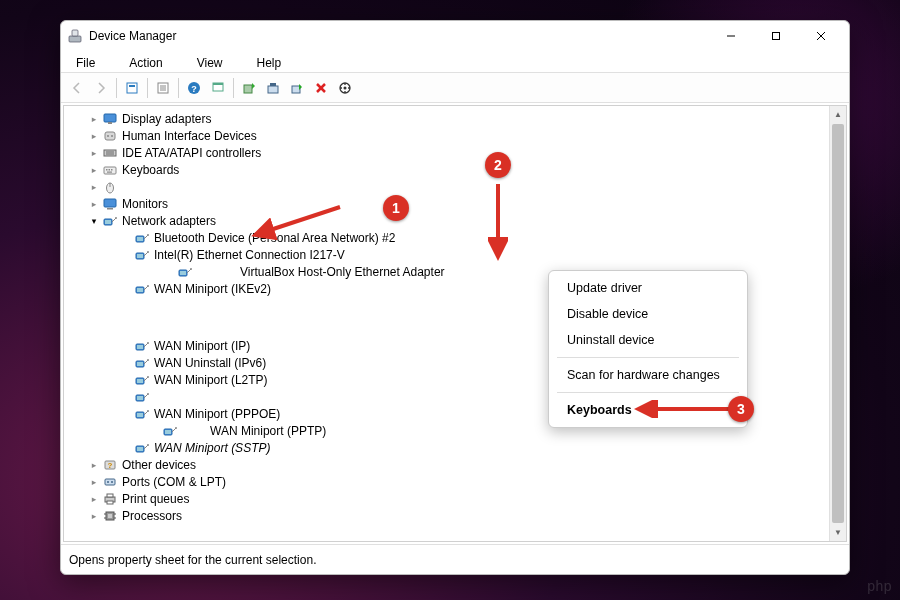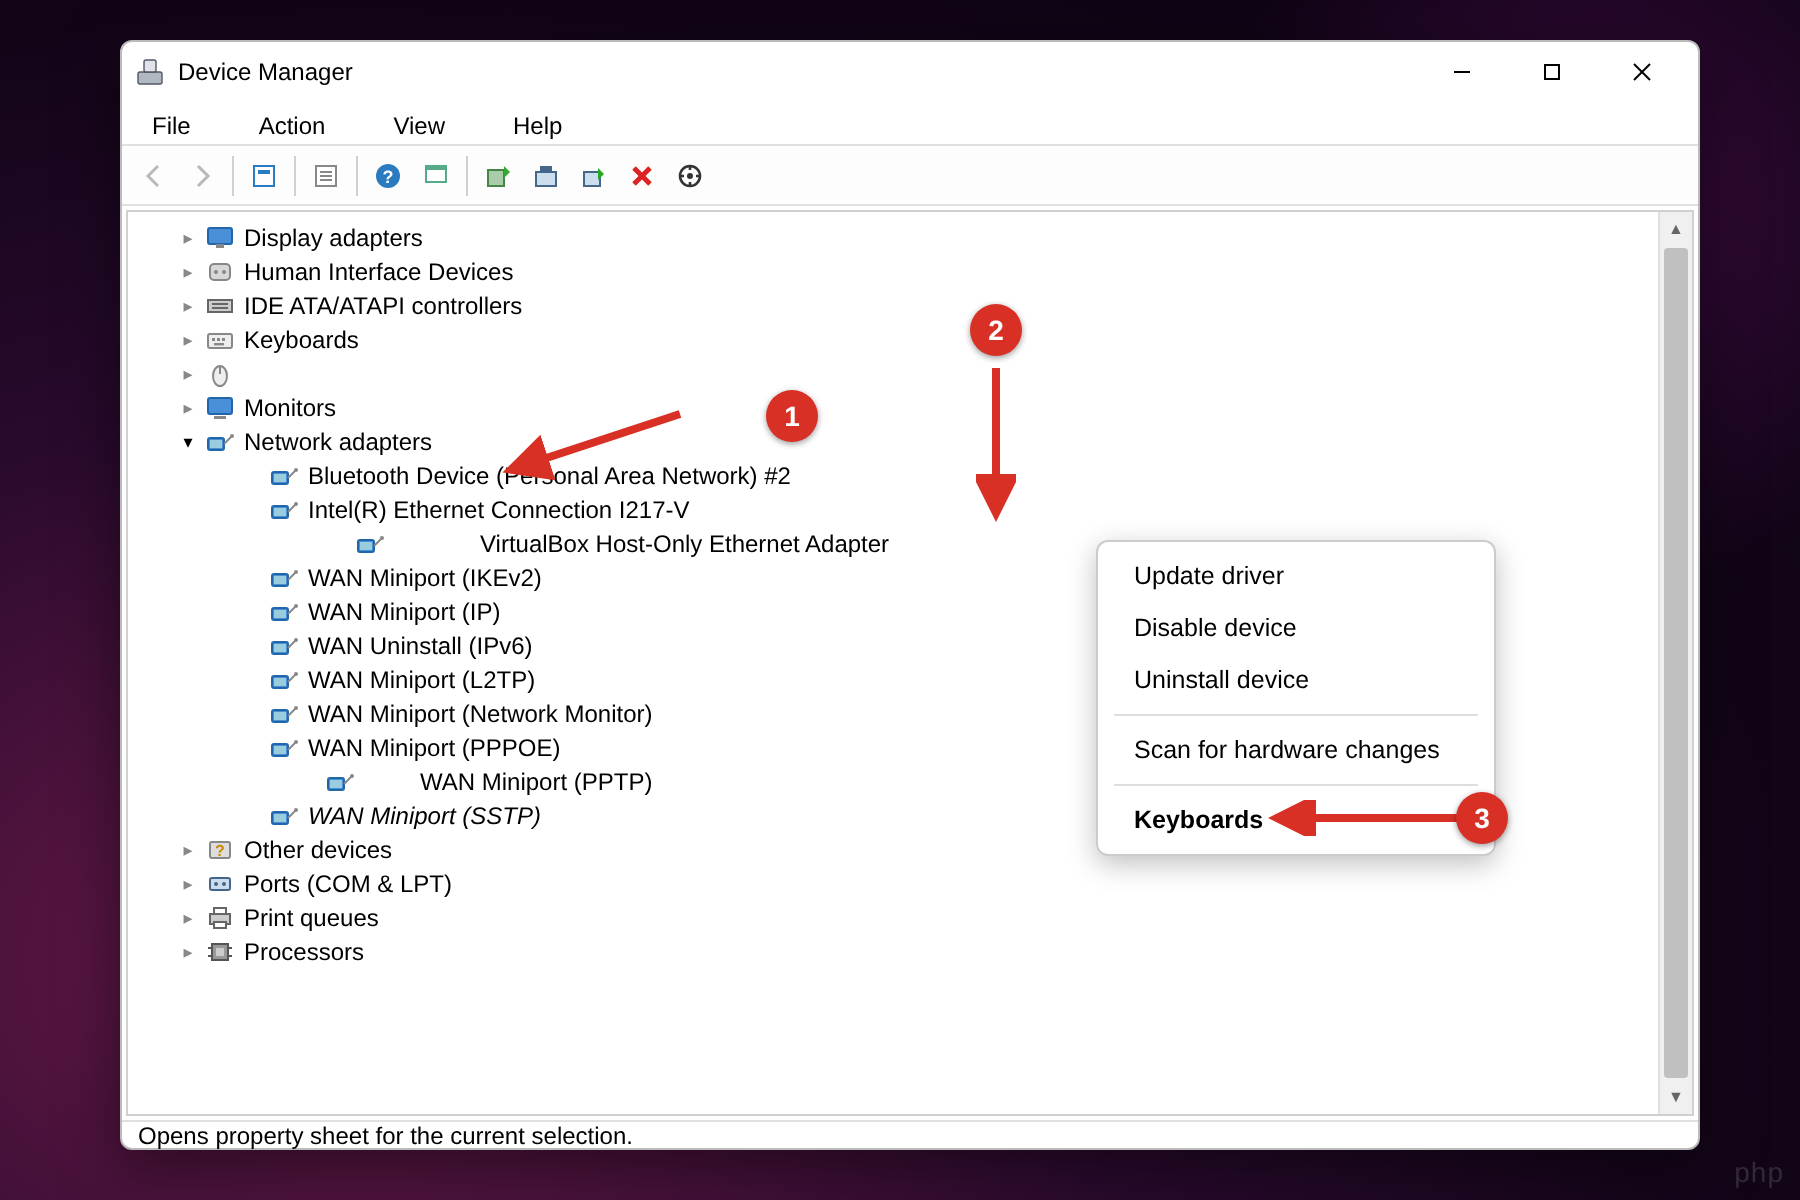--- a/index.html
+++ b/index.html
@@ -165,21 +165,21 @@
     position: absolute;
     left: 0; right: 0;
     height: 17px;
     display: flex;
     align-items: center;
     justify-content: center;
     font-size: 8px;
     color: #666;
   }
   .statusbar {
-    height: 14px;
+    height: 30px;
     display: flex;
     align-items: center;
     padding: 0 8px;
     border-top: 1px solid #e0e0e0;
     font-size: 12px;
   }
 
   
   .context-menu {
     position: absolute;
@@ -470,67 +470,66 @@
           <span class="dev-icon">
             <svg width="14" height="14" viewBox="0 0 14 14">
               <rect x="1" y="5" width="8" height="6" rx="1" fill="#4a90d9" stroke="#26a"></rect>
               <rect x="2" y="6" width="6" height="4" fill="#9cd"></rect>
               <path d="M9 8 L13 4" stroke="#888" stroke-width="1"></path>
               <circle cx="13" cy="4" r="1" fill="#888"></circle>
             </svg>
           </span>
           <span class="label">WAN Miniport (IKEv2)</span>
         </div>
+        <div class="tree-row" style="padding-left: 56px; margin-top: 40px;">
+          <span class="chev empty"></span>
+          <span class="dev-icon">
+            <svg width="14" height="14" viewBox="0 0 14 14">
+              <rect x="1" y="5" width="8" height="6" rx="1" fill="#4a90d9" stroke="#26a"></rect>
+              <rect x="2" y="6" width="6" height="4" fill="#9cd"></rect>
+              <path d="M9 8 L13 4" stroke="#888" stroke-width="1"></path>
+              <circle cx="13" cy="4" r="1" fill="#888"></circle>
+            </svg>
+          </span>
+          <span class="label">WAN Miniport (IP)</span>
+        </div>
         <div class="tree-row" style="padding-left: 56px;">
           <span class="chev empty"></span>
           <span class="dev-icon">
             <svg width="14" height="14" viewBox="0 0 14 14">
               <rect x="1" y="5" width="8" height="6" rx="1" fill="#4a90d9" stroke="#26a"></rect>
               <rect x="2" y="6" width="6" height="4" fill="#9cd"></rect>
               <path d="M9 8 L13 4" stroke="#888" stroke-width="1"></path>
               <circle cx="13" cy="4" r="1" fill="#888"></circle>
             </svg>
           </span>
-          <span class="label">WAN Miniport (IP)</span>
+          <span class="label">WAN Uninstall (IPv6)</span>
         </div>
         <div class="tree-row" style="padding-left: 56px;">
           <span class="chev empty"></span>
           <span class="dev-icon">
             <svg width="14" height="14" viewBox="0 0 14 14">
               <rect x="1" y="5" width="8" height="6" rx="1" fill="#4a90d9" stroke="#26a"></rect>
               <rect x="2" y="6" width="6" height="4" fill="#9cd"></rect>
               <path d="M9 8 L13 4" stroke="#888" stroke-width="1"></path>
               <circle cx="13" cy="4" r="1" fill="#888"></circle>
             </svg>
           </span>
-          <span class="label">WAN Uninstall (IPv6)</span>
+          <span class="label">WAN Miniport (L2TP)</span>
         </div>
         <div class="tree-row" style="padding-left: 56px;">
           <span class="chev empty"></span>
           <span class="dev-icon">
             <svg width="14" height="14" viewBox="0 0 14 14">
               <rect x="1" y="5" width="8" height="6" rx="1" fill="#4a90d9" stroke="#26a"></rect>
               <rect x="2" y="6" width="6" height="4" fill="#9cd"></rect>
               <path d="M9 8 L13 4" stroke="#888" stroke-width="1"></path>
               <circle cx="13" cy="4" r="1" fill="#888"></circle>
             </svg>
           </span>
-          <span class="label">WAN Miniport (L2TP)</span>
-        </div>
-        <div class="tree-row" style="padding-left: 56px;">
-          <span class="chev empty"></span>
-          <span class="dev-icon">
-            <svg width="14" height="14" viewBox="0 0 14 14">
-              <rect x="1" y="5" width="8" height="6" rx="1" fill="#4a90d9" stroke="#26a"></rect>
-              <rect x="2" y="6" width="6" height="4" fill="#9cd"></rect>
-              <path d="M9 8 L13 4" stroke="#888" stroke-width="1"></path>
-              <circle cx="13" cy="4" r="1" fill="#888"></circle>
-            </svg>
-          </span>
-          <span class="label">WAN Miniport (Network Monitor)</span>
         </div>
         <div class="tree-row" style="padding-left: 56px;">
           <span class="chev empty"></span>
           <span class="dev-icon">
             <svg width="14" height="14" viewBox="0 0 14 14">
               <rect x="1" y="5" width="8" height="6" rx="1" fill="#4a90d9" stroke="#26a"></rect>
               <rect x="2" y="6" width="6" height="4" fill="#9cd"></rect>
               <path d="M9 8 L13 4" stroke="#888" stroke-width="1"></path>
               <circle cx="13" cy="4" r="1" fill="#888"></circle>
             </svg>

